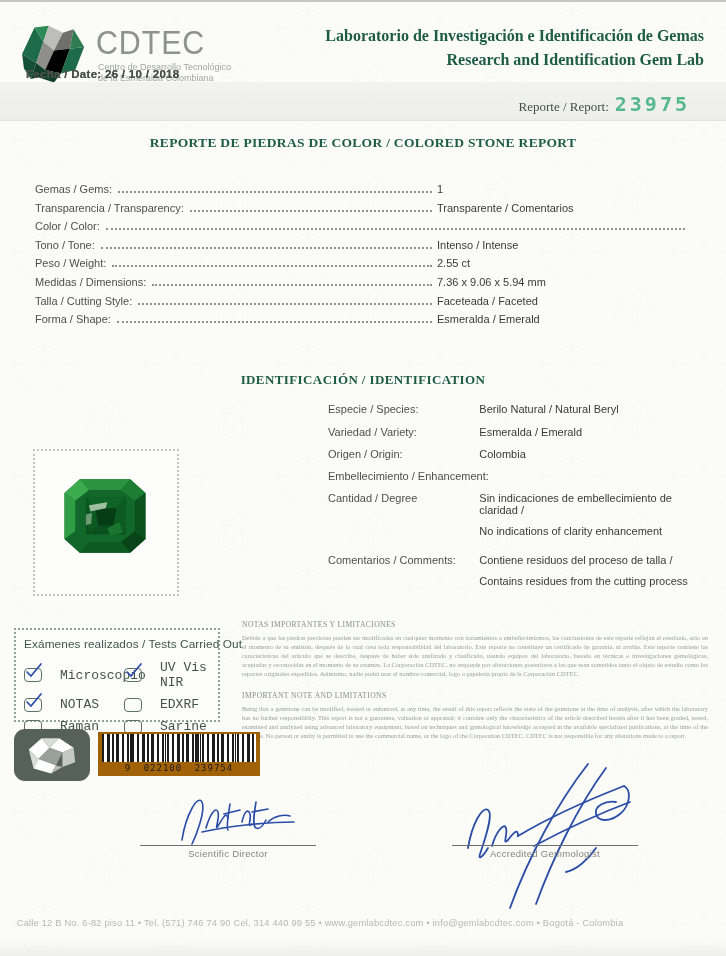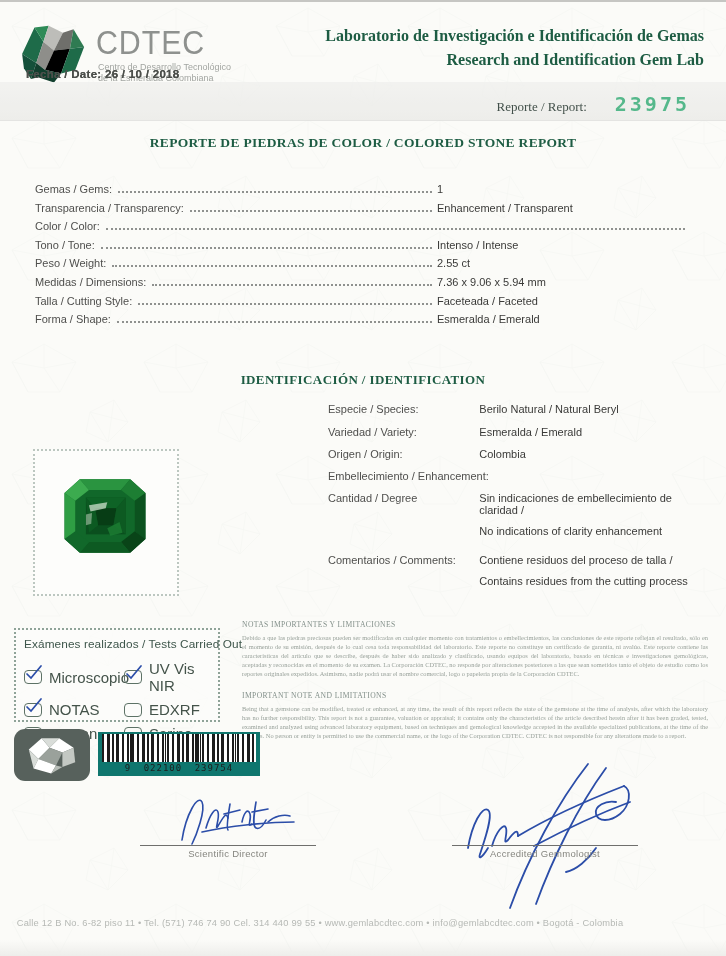--- a/index.html
+++ b/index.html
@@ -8,21 +8,21 @@
   .abs{position:absolute;}
   
   #wmsvg{position:absolute;inset:0;}
   
   #hdr-logo{left:18px;top:22px;width:72px;height:62px;}
   #logo-text{left:96px;top:22px;font-size:33px;color:#8e918e;letter-spacing:1px;transform:scaleX(.92);transform-origin:left;font-weight:400;}
   #logo-tag{left:98px;top:60px;font-size:9px;color:#a2a5a1;line-height:11px;}
   #date-stamp{left:26px;top:66px;font-size:11.5px;color:#4c4f4b;font-weight:bold;letter-spacing:.3px;text-shadow:0 0 .4px #4c4f4b;}
   #hdr-right{right:22px;top:22px;text-align:right;font-family:"Liberation Serif",serif;font-weight:bold;color:#1d5c43;font-size:16px;line-height:24px;}
   #report-band{left:0;top:80px;width:726px;height:38px;background:linear-gradient(#f0f0ee,#e9e9e6);border-bottom:1px solid #dddddb;opacity:.75;}
-  #report-row{right:36px;top:90px;display:flex;align-items:baseline;gap:28px;}
+  #report-row{right:36px;top:90px;display:flex;align-items:baseline;gap:6px;}
   #report-label{font-family:"Liberation Serif",serif;font-size:13px;color:#42504a;}
   #report-number{font-family:"DejaVu Sans Mono",monospace;font-size:20px;color:#55b88b;letter-spacing:3px;font-weight:bold;}
   
   #doc-title{left:0;top:133px;width:726px;text-align:center;font-family:"Liberation Serif",serif;font-weight:bold;font-size:13.5px;color:#1d5c43;letter-spacing:.3px;}
   
   #stone-fields{left:35px;top:180px;width:655px;}
   .frow{display:flex;align-items:baseline;height:18.6px;font-size:11px;}
   .frow .lbl{color:#4f4f4d;white-space:nowrap;padding-right:4px;}
   .frow .dots{flex:1;border-bottom:2px dotted #8f918f;height:9px;margin:0 5px 0 2px;}
   .frow .val{width:253px;color:#3a3a38;white-space:nowrap;}
@@ -36,32 +36,32 @@
   .irow .vblock{width:246px;color:#3a3a38;}
   .irow .vblock .v2{margin-top:9px;}
   .irow.gap{margin-top:16px;}
   
   #photo-box{left:33px;top:447px;width:142px;height:143px;border:2px dotted #bcc7c0;background:#fdfdfb;}
   #gem-svg{position:absolute;left:28px;top:26px;}
   
   #tests-box{left:14px;top:626px;width:206px;height:94px;border:2px dotted #8fa398;padding:7px 8px;box-sizing:border-box;background:rgba(253,253,251,.6);}
   #tests-title{font-size:11.8px;color:#3e564b;letter-spacing:.1px;white-space:nowrap;}
   #tests-grid{display:grid;grid-template-columns:100px 92px;row-gap:7px;margin-top:9px;}
-  .chk{display:flex;align-items:center;gap:7px;font-size:15px;color:#44534a;position:relative;}
+  .chk{display:flex;align-items:center;gap:18px;font-size:13px;color:#44534a;position:relative;font-family:Liberation Mono, monospace;}
   .box{width:16px;height:12px;border:1.5px solid #5d7266;border-radius:4px;position:relative;flex:none;}
   .tick{position:absolute;left:-2px;top:-7px;}
   
   #notes{left:242px;top:618px;width:466px;color:#939d95;}
   .nhead{font-size:7.6px;letter-spacing:.4px;color:#83908a;font-family:"Liberation Serif",serif;}
   .nbody{font-size:6.4px;line-height:9px;text-align:justify;margin-top:4px;font-family:"Liberation Serif",serif;color:#99a29b;}
   #note-en{margin-top:13px;}
   
   #seal{left:14px;top:727px;width:76px;height:52px;background:#57615c;border-radius:11px;}
   #seal svg{position:absolute;left:10px;top:6px;}
-  #barcode{left:98px;top:730px;width:162px;height:44px;background:#0f766e;padding:2px 4px 0 4px;box-sizing:border-box;}
+  #barcode{left:98px;top:730px;width:162px;height:44px;background:#a16207;padding:2px 4px 0 4px;box-sizing:border-box;}
   #bars{height:28px;background:
     repeating-linear-gradient(90deg,#1c1c1c 0 2px,transparent 2px 5px),
     repeating-linear-gradient(90deg,#1c1c1c 0 1px,transparent 1px 7px),
     repeating-linear-gradient(90deg,transparent 0 29px,#1c1c1c 29px 31px,transparent 31px 64px),
     #fff;}
   #bardigits{font-family:"DejaVu Sans Mono",monospace;font-size:9px;color:#1d1d1d;text-align:center;letter-spacing:1px;word-spacing:6px;margin-top:1px;}
   
   .sig-line{border-top:1.5px solid #6f6f6d;position:absolute;}
   #sig1-line{left:140px;top:843px;width:176px;}
   #sig2-line{left:452px;top:843px;width:186px;}
@@ -124,21 +124,21 @@
 
   <div id="stone-fields" class="abs">
     <div class="frow">
         <span class="lbl">Gemas / Gems:</span>
         <span class="dots"></span>
         <span class="val">1</span>
       </div>
     <div class="frow">
         <span class="lbl">Transparencia / Transparency:</span>
         <span class="dots"></span>
-        <span class="val">Enhancement / Transparent</span>
+        <span class="val">Transparente / Comentarios</span>
       </div>
     <div class="frow">
         <span class="lbl">Color / Color:</span>
         <span class="dots"></span>
       </div>
     <div class="frow">
         <span class="lbl">Tono / Tone:</span>
         <span class="dots"></span>
         <span class="val">Intenso / Intense</span>
       </div>

